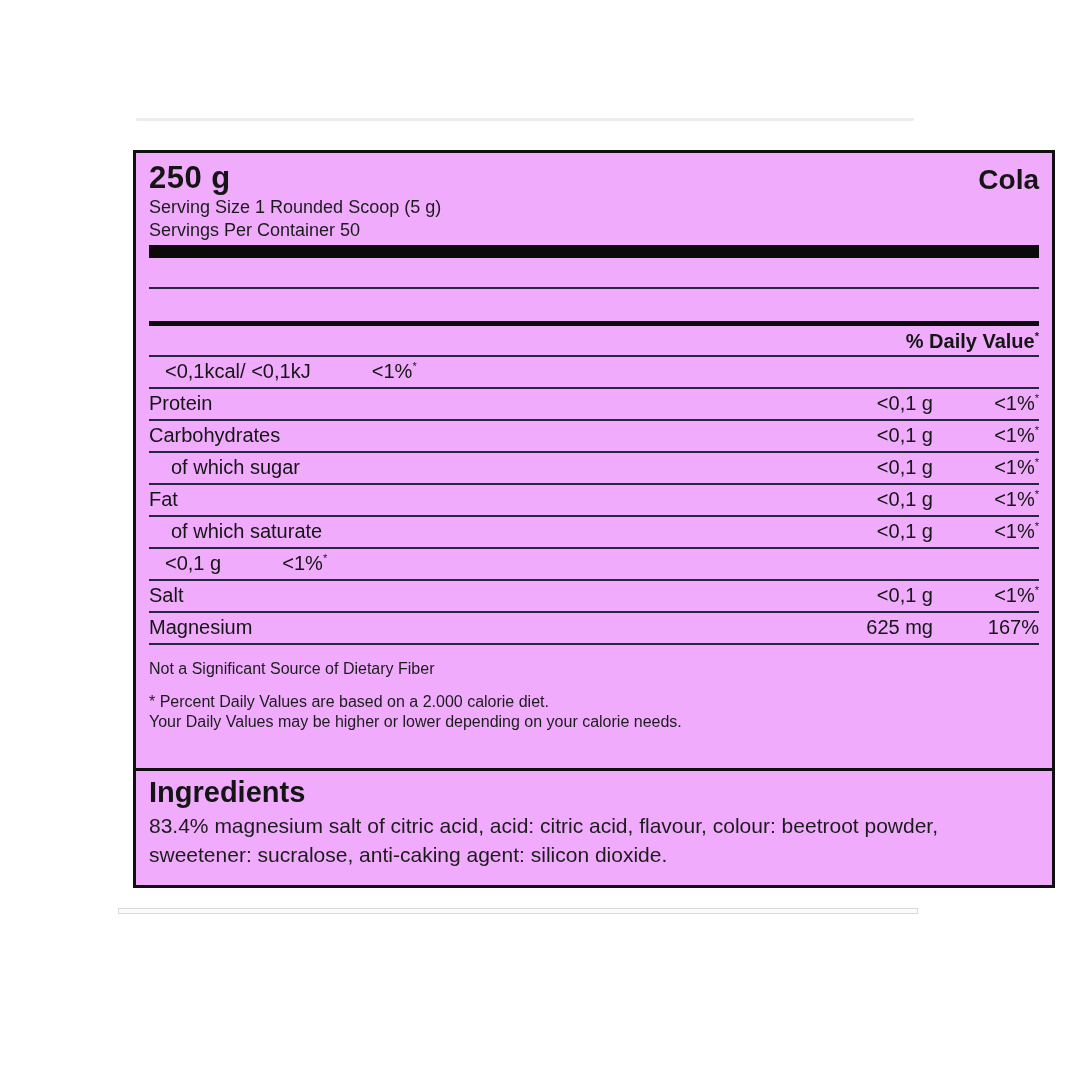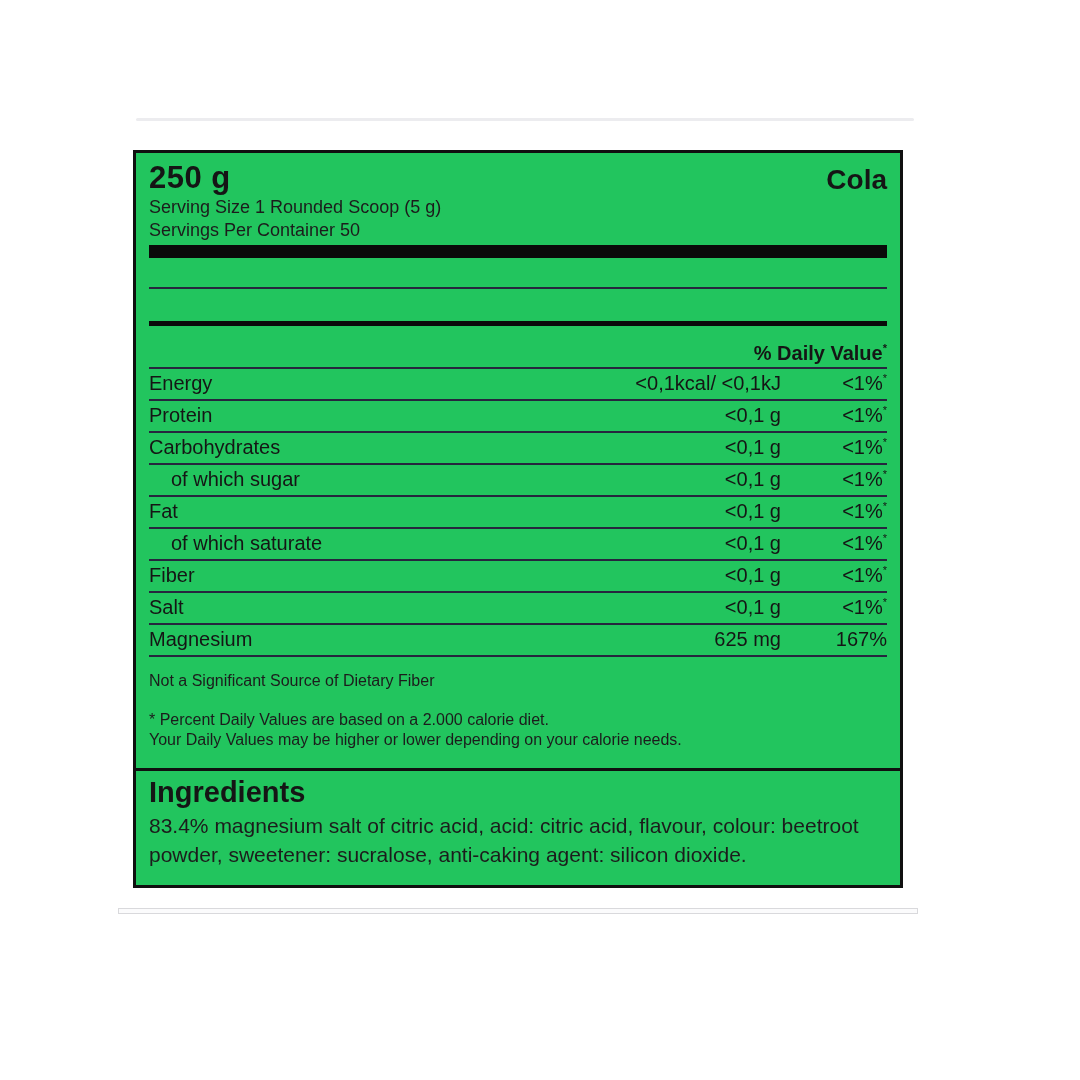--- a/index.html
+++ b/index.html
@@ -24,24 +24,24 @@
     top: 118px;
     width: 778px;
     height: 3px;
     background: #ececef;
     border-radius: 2px;
   }
   .label-box {
     position: absolute;
     left: 133px;
     top: 150px;
-    width: 770px;
+    width: 922px;
     box-sizing: border-box;
     border: 3px solid #101010;
-    background: #22c55e;
+    background: #f0abfc;
   }
   .nutrition {
     height: 615px;
     padding: 0 13px;
     box-sizing: border-box;
     overflow: hidden;
   }
   .top-row {
     display: flex;
     justify-content: space-between;
@@ -83,21 +83,21 @@
     height: 32px;
   }
   .mid-bar {
     height: 5px;
     background: #0a0a0a;
   }
   .dv-header {
     font-size: 20px;
     font-weight: bold;
     line-height: 27px;
-    padding-top: 14px;
+    padding-top: 2px;
     text-align: right;
     border-bottom: 2px solid #26263e;
   }
   .row {
     display: flex;
     align-items: baseline;
     height: 30px;
     border-bottom: 2px solid #26263e;
     font-size: 20px;
     line-height: 29px;
@@ -114,21 +114,21 @@
   }
   .note {
     font-size: 16px;
     line-height: 20px;
     padding-top: 14px;
     color: #1c1c1c;
   }
   .footnote-1 {
     font-size: 16px;
     line-height: 20px;
-    margin-top: 19px;
+    margin-top: 13px;
     color: #1c1c1c;
   }
   .footnote-2 {
     font-size: 16px;
     line-height: 20px;
     color: #1c1c1c;
   }
   .ingredients {
     border-top: 3px solid #101010;
     padding: 2px 13px 16px 13px;
@@ -178,21 +178,20 @@
 
       <div class="spacer-1"></div>
       <div class="spacer-2"></div>
 
       <div class="mid-bar"></div>
 
       <div class="dv-header"><span>% Daily Value</span><sup class="mark">*</sup></div>
 
       <div>
   <div class="row">
-    <span class="lbl">Energy</span>
     <span class="amt">&lt;0,1kcal/ &lt;0,1kJ</span>
     <span class="dv"><span>&lt;1%</span><sup class="mark">*</sup></span>
   </div>
 
   <div class="row">
     <span class="lbl">Protein</span>
     <span class="amt">&lt;0,1 g</span>
     <span class="dv"><span>&lt;1%</span><sup class="mark">*</sup></span>
   </div>
 
@@ -214,21 +213,20 @@
     <span class="dv"><span>&lt;1%</span><sup class="mark">*</sup></span>
   </div>
 
   <div class="row indent">
     <span class="lbl">of which saturate</span>
     <span class="amt">&lt;0,1 g</span>
     <span class="dv"><span>&lt;1%</span><sup class="mark">*</sup></span>
   </div>
 
   <div class="row">
-    <span class="lbl">Fiber</span>
     <span class="amt">&lt;0,1 g</span>
     <span class="dv"><span>&lt;1%</span><sup class="mark">*</sup></span>
   </div>
 
   <div class="row">
     <span class="lbl">Salt</span>
     <span class="amt">&lt;0,1 g</span>
     <span class="dv"><span>&lt;1%</span><sup class="mark">*</sup></span>
   </div>
 

